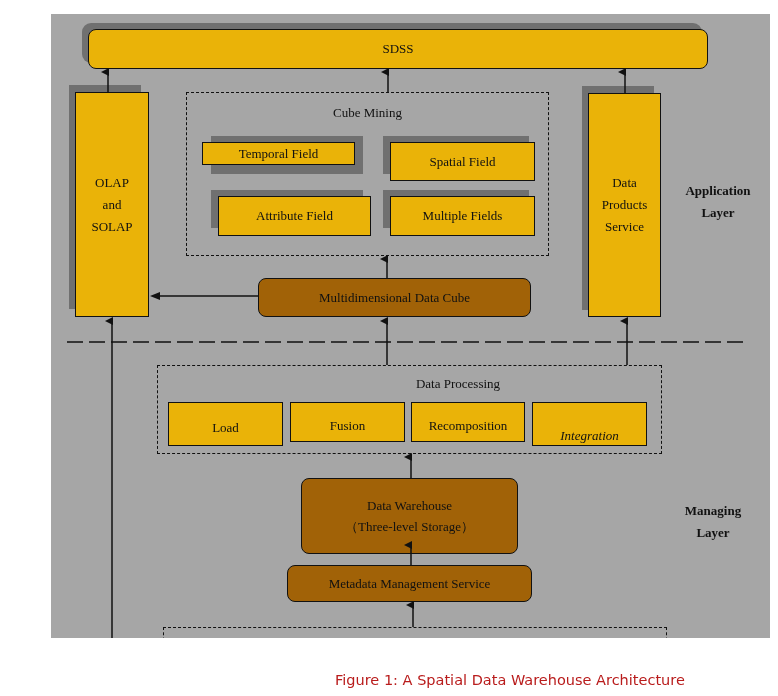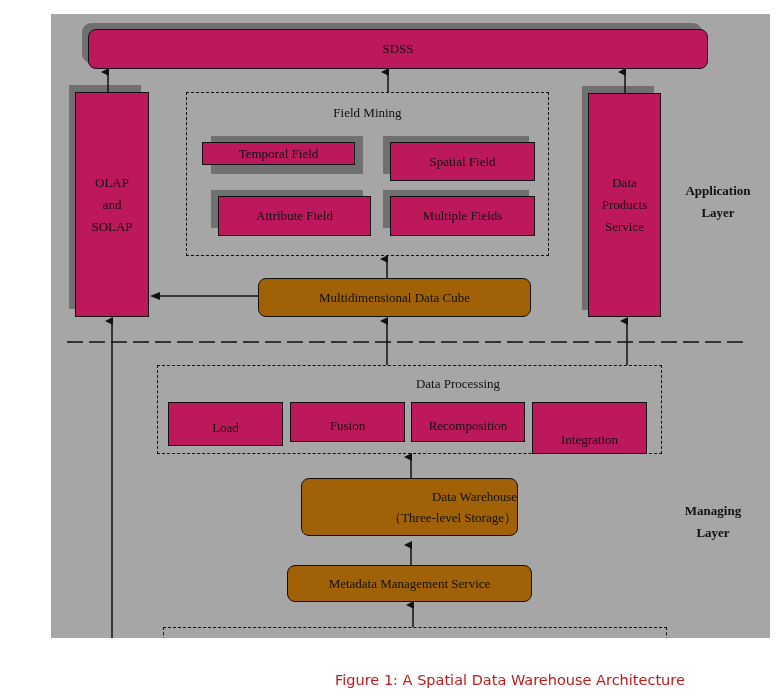--- a/index.html
+++ b/index.html
@@ -3,21 +3,21 @@
 <meta charset="utf-8">
 <style>
   html, body { margin: 0; padding: 0; background: #ffffff; }
   body { width: 778px; height: 696px; position: relative; overflow: hidden; font-family: "Liberation Serif", "DejaVu Serif", serif; }
   #canvas { position: absolute; left: 0; top: 0; width: 778px; height: 696px; }
   .bg { position: absolute; left: 51px; top: 14px; width: 719px; height: 624px; background: #a6a6a6; }
   .box { position: absolute; box-sizing: border-box; border: 1.5px solid #111; color: #111; display: flex; align-items: center; justify-content: center; text-align: center; font-size: 13px; }
   .shadow { position: absolute; background: #707070; }
   .rounded { border-radius: 8px; }
   .dark { background: #a16207; }
-  .light { background: #be185d; }
+  .light { background: #eab308; }
   .dashed { position: absolute; box-sizing: border-box; border: 1.5px dashed #111; }
   .label { position: absolute; color: #111; font-size: 13px; text-align: center; }
   .bold { font-weight: bold; }
   .caption { position: absolute; left: 335px; top: 672px; font-family: "DejaVu Sans", sans-serif; font-size: 14.5px; color: #b91c1c; }
   svg.lines { position: absolute; left: 0; top: 0; }
 </style>
 </head>
 <body>
 
 <div id="canvas">
@@ -29,21 +29,21 @@
   </div>
 
   <div class="shadow" style="left:69px;top:85px;width:72px;height:224px;"></div>
   <div class="box light" style="left:75px;top:92px;width:74px;height:225px;flex-direction:column;line-height:22px;">
     <span>OLAP</span>
     <span>and</span>
     <span>SOLAP</span>
   </div>
 
   <div class="dashed" style="left:186px;top:92px;width:363px;height:164px;"></div>
-  <div class="label" style="left:186px;top:105px;width:363px;">Field Mining</div>
+  <div class="label" style="left:186px;top:105px;width:363px;">Cube Mining</div>
 
   <div class="shadow" style="left:211px;top:136px;width:152px;height:38px;"></div>
   <div class="box light" style="left:202px;top:142px;width:153px;height:23px;">
     <span>Temporal Field</span>
   </div>
   <div class="shadow" style="left:383px;top:136px;width:146px;height:38px;"></div>
   <div class="box light" style="left:390px;top:142px;width:145px;height:39px;">
     <span>Spatial Field</span>
   </div>
   <div class="shadow" style="left:211px;top:190px;width:152px;height:38px;"></div>
@@ -75,25 +75,25 @@
   <div class="label" style="left:157px;top:376px;width:602px;">Data Processing</div>
   <div class="box light" style="left:168px;top:402px;width:115px;height:44px;padding-top:8px;">
       <span>Load</span>
     </div>
   <div class="box light" style="left:290px;top:402px;width:115px;height:40px;padding-top:8px;">
       <span>Fusion</span>
     </div>
   <div class="box light" style="left:411px;top:402px;width:114px;height:40px;padding-top:8px;">
       <span>Recomposition</span>
     </div>
-  <div class="box light" style="left:532px;top:402px;width:115px;height:52px;padding-top:24px;">
+  <div class="box light" style="left:532px;top:402px;width:115px;height:44px;padding-top:24px;font-style:italic;">
       <span>Integration</span>
     </div>
 
-  <div class="box rounded dark" style="left:301px;top:478px;width:217px;height:58px;flex-direction:column;line-height:21px;align-items:flex-end;">
+  <div class="box rounded dark" style="left:301px;top:478px;width:217px;height:76px;flex-direction:column;line-height:21px;">
     <span>Data Warehouse</span>
     <span>（Three-level Storage）</span>
   </div>
 
   <div class="label bold" style="left:668px;top:500px;width:90px;line-height:22px;">
     <div>Managing</div>
     <div>Layer</div>
   </div>
 
   <div class="box rounded dark" style="left:287px;top:565px;width:245px;height:37px;">

